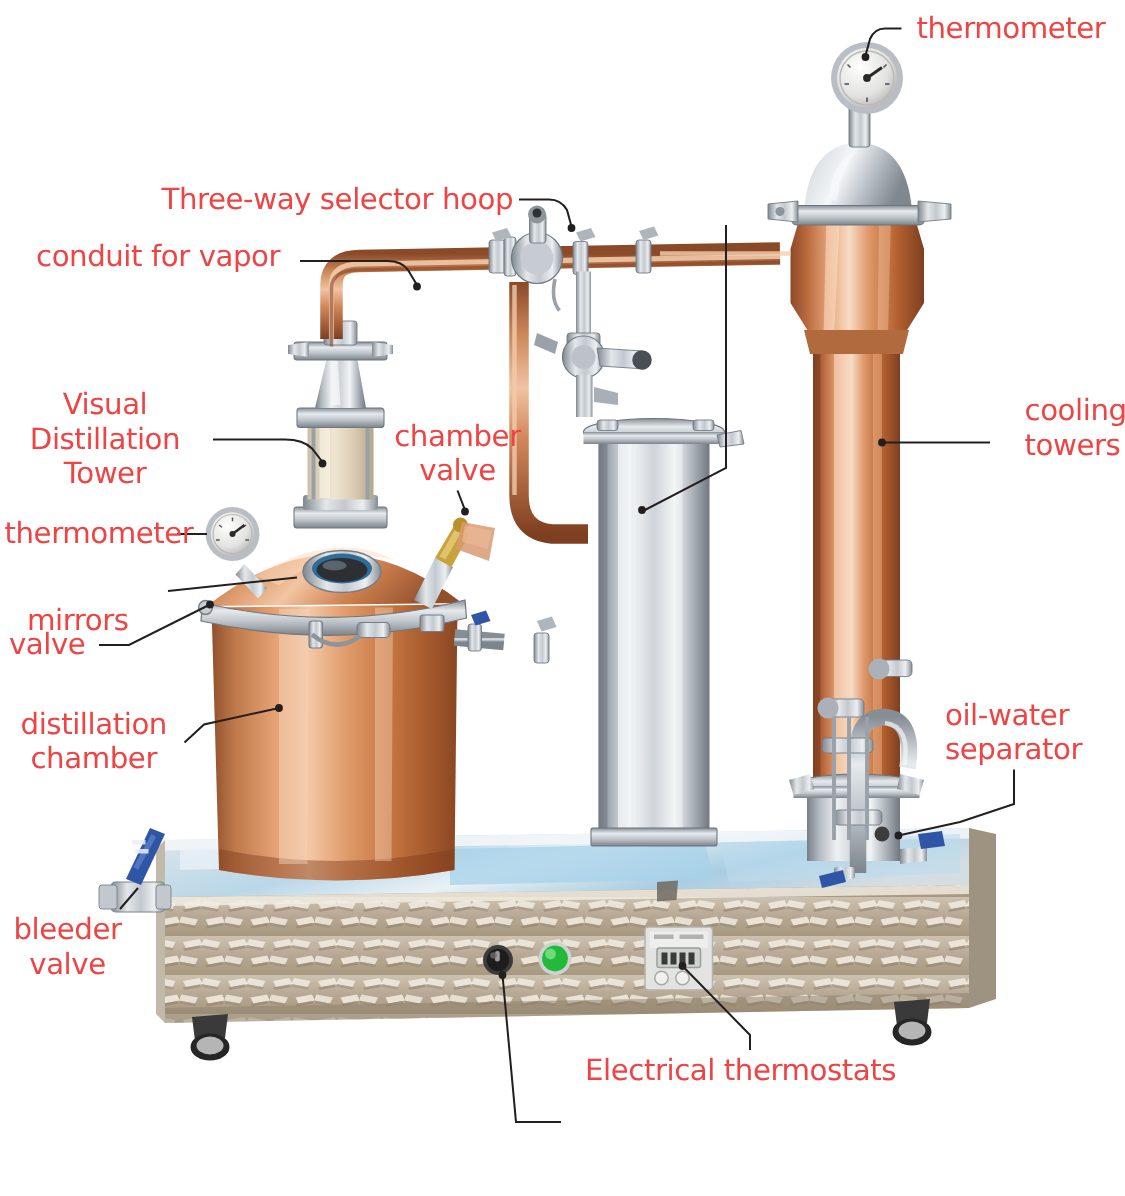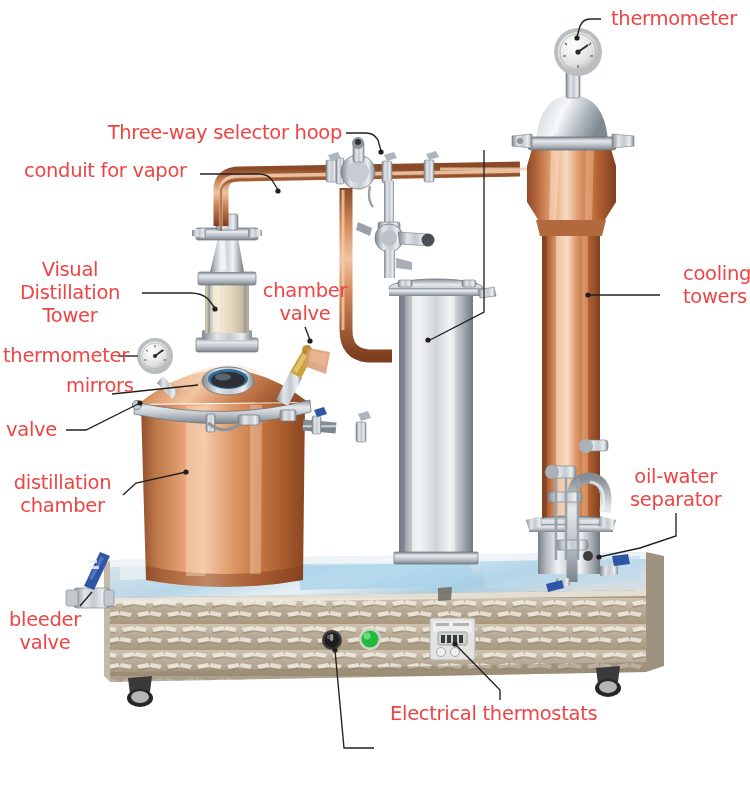--- a/index.html
+++ b/index.html
@@ -508,28 +508,28 @@
 Tower</div>
 
     <div class="lbl c" style="left:260px; top:279px; width:90px;">chamber
 valve</div>
 
     <div class="lbl l" style="left:663px; top:262px;margin-left:20px;">cooling
 towers</div>
 
     <div class="lbl l" style="left:3px; top:344px;">thermometer</div>
 
-    <div class="lbl l" style="left:18px; top:374px;margin-left:48px;">mirrors</div>
+    <div class="lbl l" style="left:18px; top:402px;">mirrors</div>
 
     <div class="lbl l" style="left:6px; top:418px;">valve</div>
 
     <div class="lbl c" style="left:0px; top:471px; width:125px;">distillation
 chamber</div>
 
-    <div class="lbl l" style="left:630px; top:465px;text-align:center;">oil-water
+    <div class="lbl l" style="left:630px; top:465px;">oil-water
 separator</div>
 
     <div class="lbl c" style="left:2px; top:608px; width:86px;">bleeder
 valve</div>
 
     <div class="lbl l" style="left:390px; top:702px;">Electrical thermostats</div>
 
   </div>
 </div>
 

